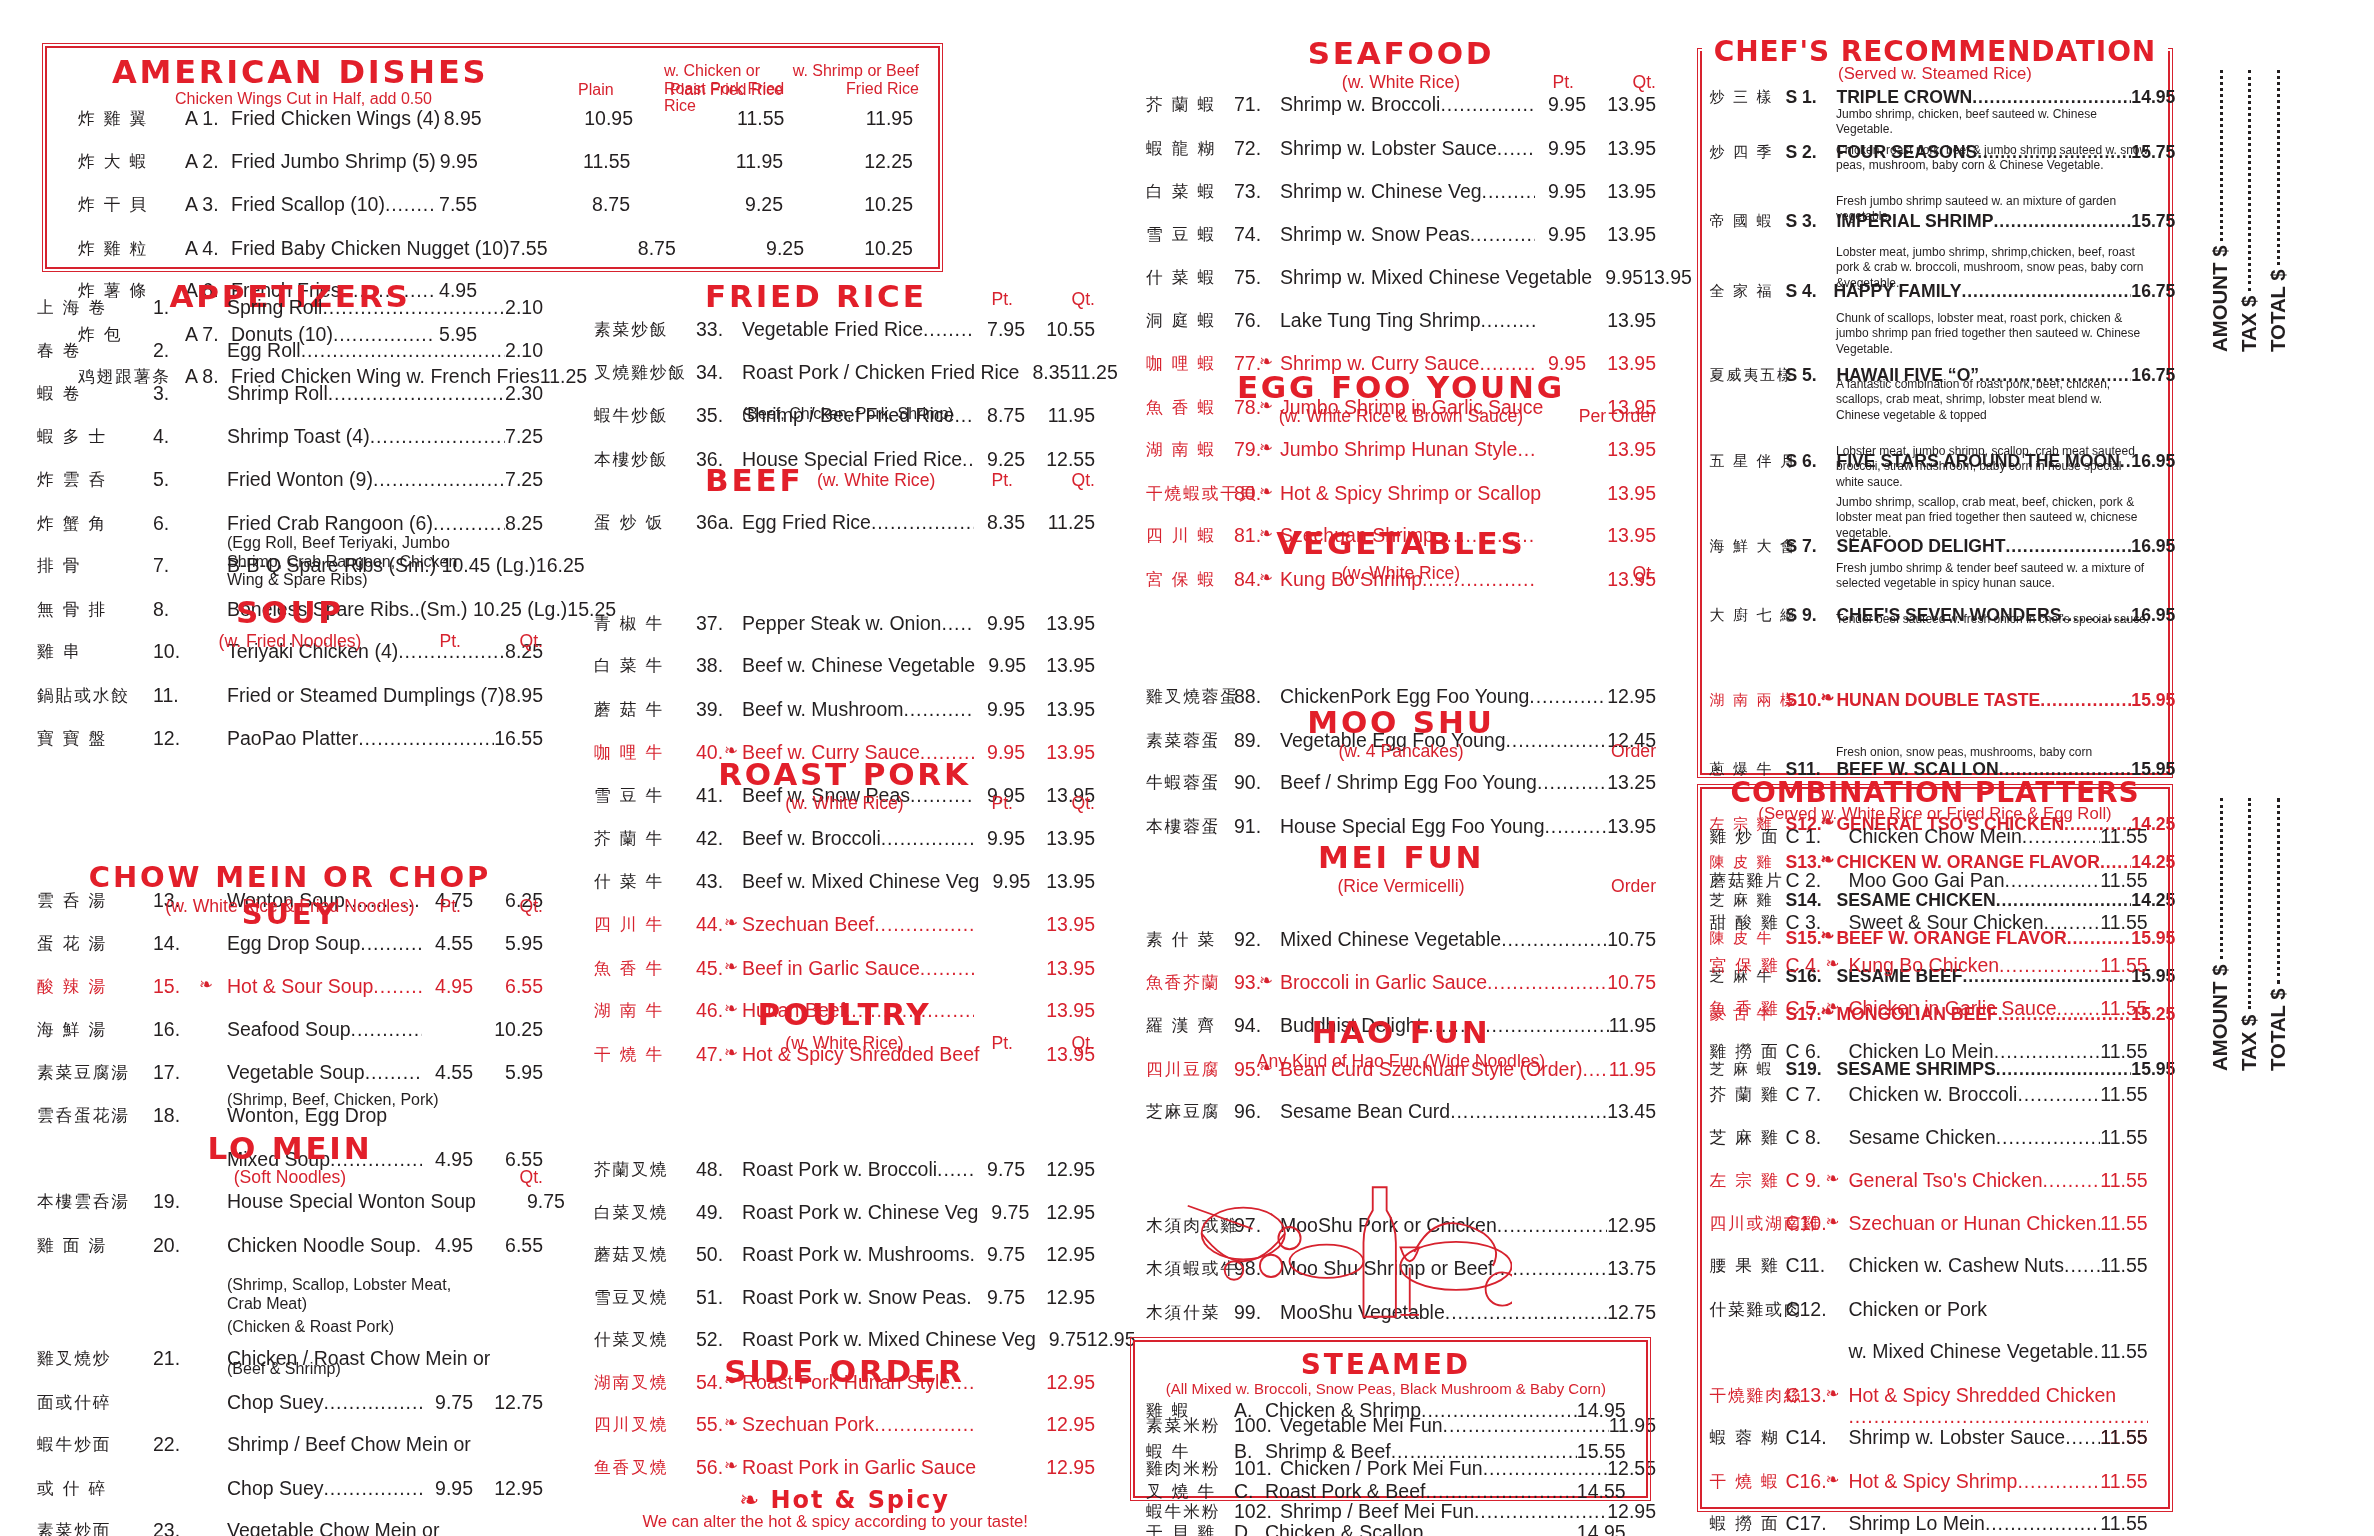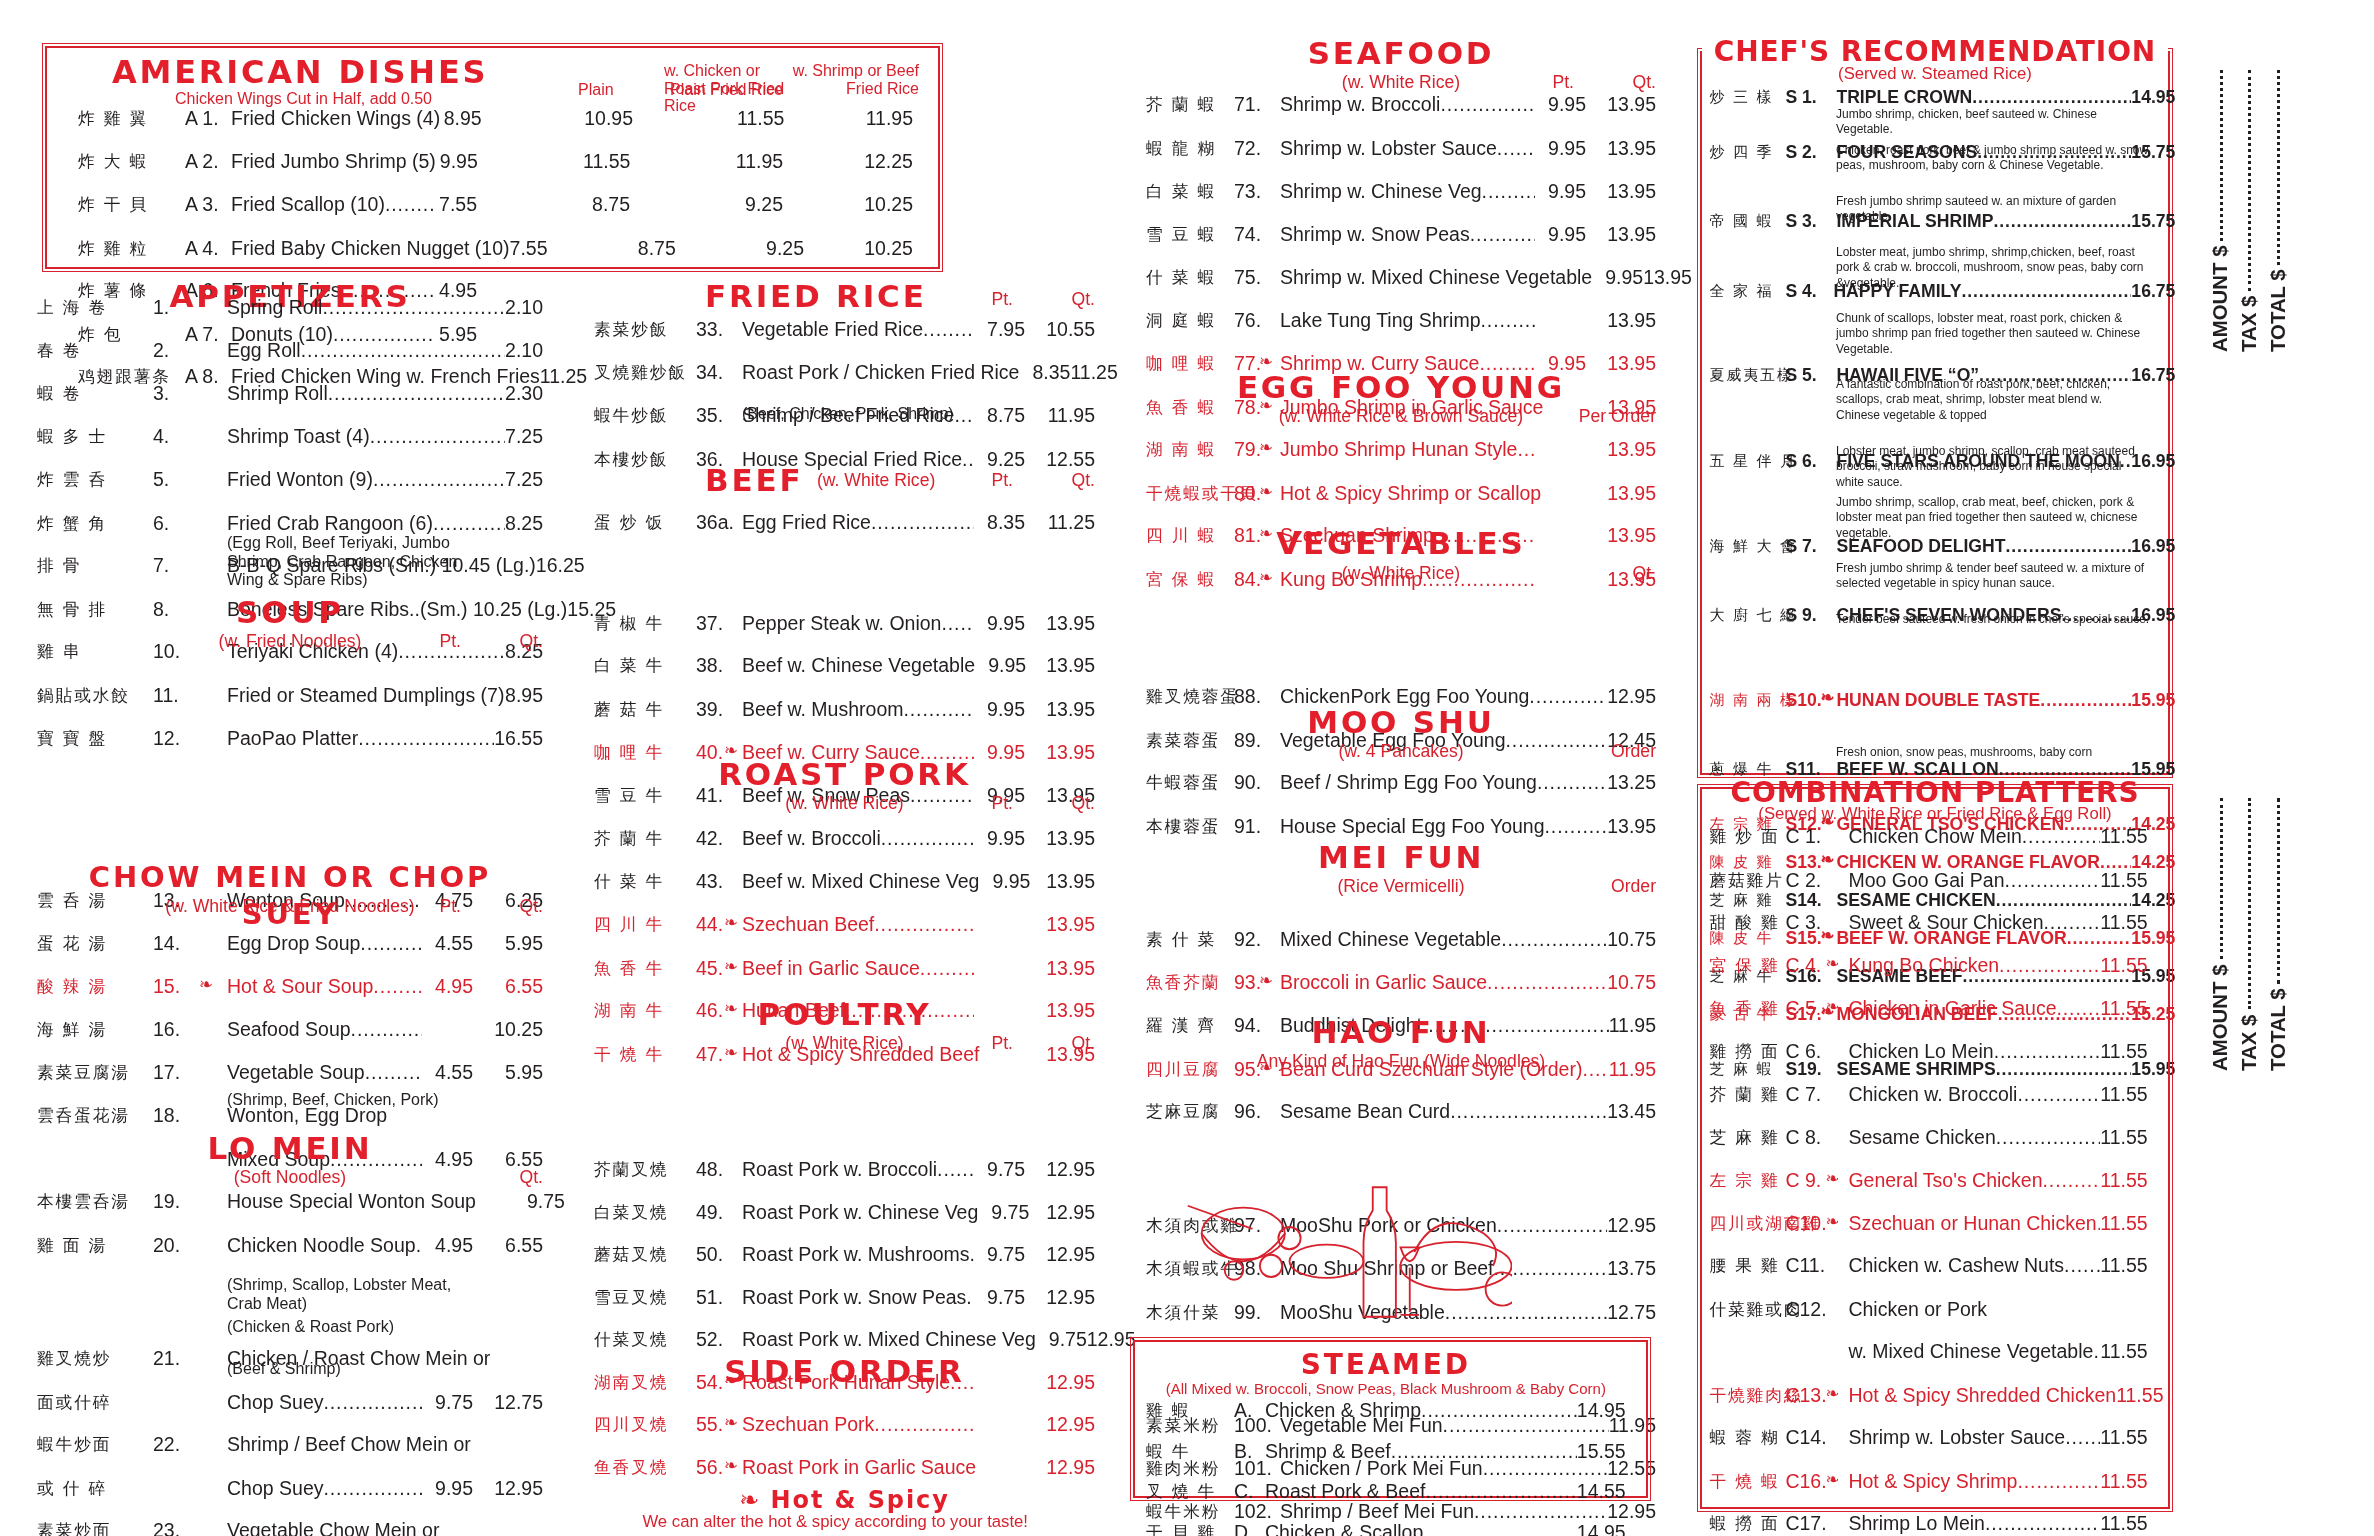--- a/index.html
+++ b/index.html
@@ -1269,21 +1269,21 @@
         <span class="name" style="left: 139px;">
           <span class="t">w. Mixed Chinese Vegetable.</span>
           <span class="dots"></span>
           <span class="p">11.55</span>
         </span>
       </div>
       <div class="abs row spicy" style="left: 0px; right: 0px; top: 316px;">
         <span class="cn">干燒雞肉絲</span>
         <span class="num" style="left: 76px;">C13.</span>
         <span class="chili" style="left: 116px;">❧</span>
-        <span class="name" style="left: 139px;">
+        <span class="name" style="left: 139px; flex-direction: column;">
           <span class="t">Hot &amp; Spicy Shredded Chicken</span>
           <span class="dots"></span>
           <span class="p">11.55</span>
         </span>
       </div>
       <div class="abs row" style="left: 0px; right: 0px; top: 337px;">
         <span class="cn">蝦 蓉 糊</span>
         <span class="num" style="left: 76px;">C14.</span>
         <span class="name" style="left: 139px;">
           <span class="t">Shrimp w. Lobster Sauce</span>

